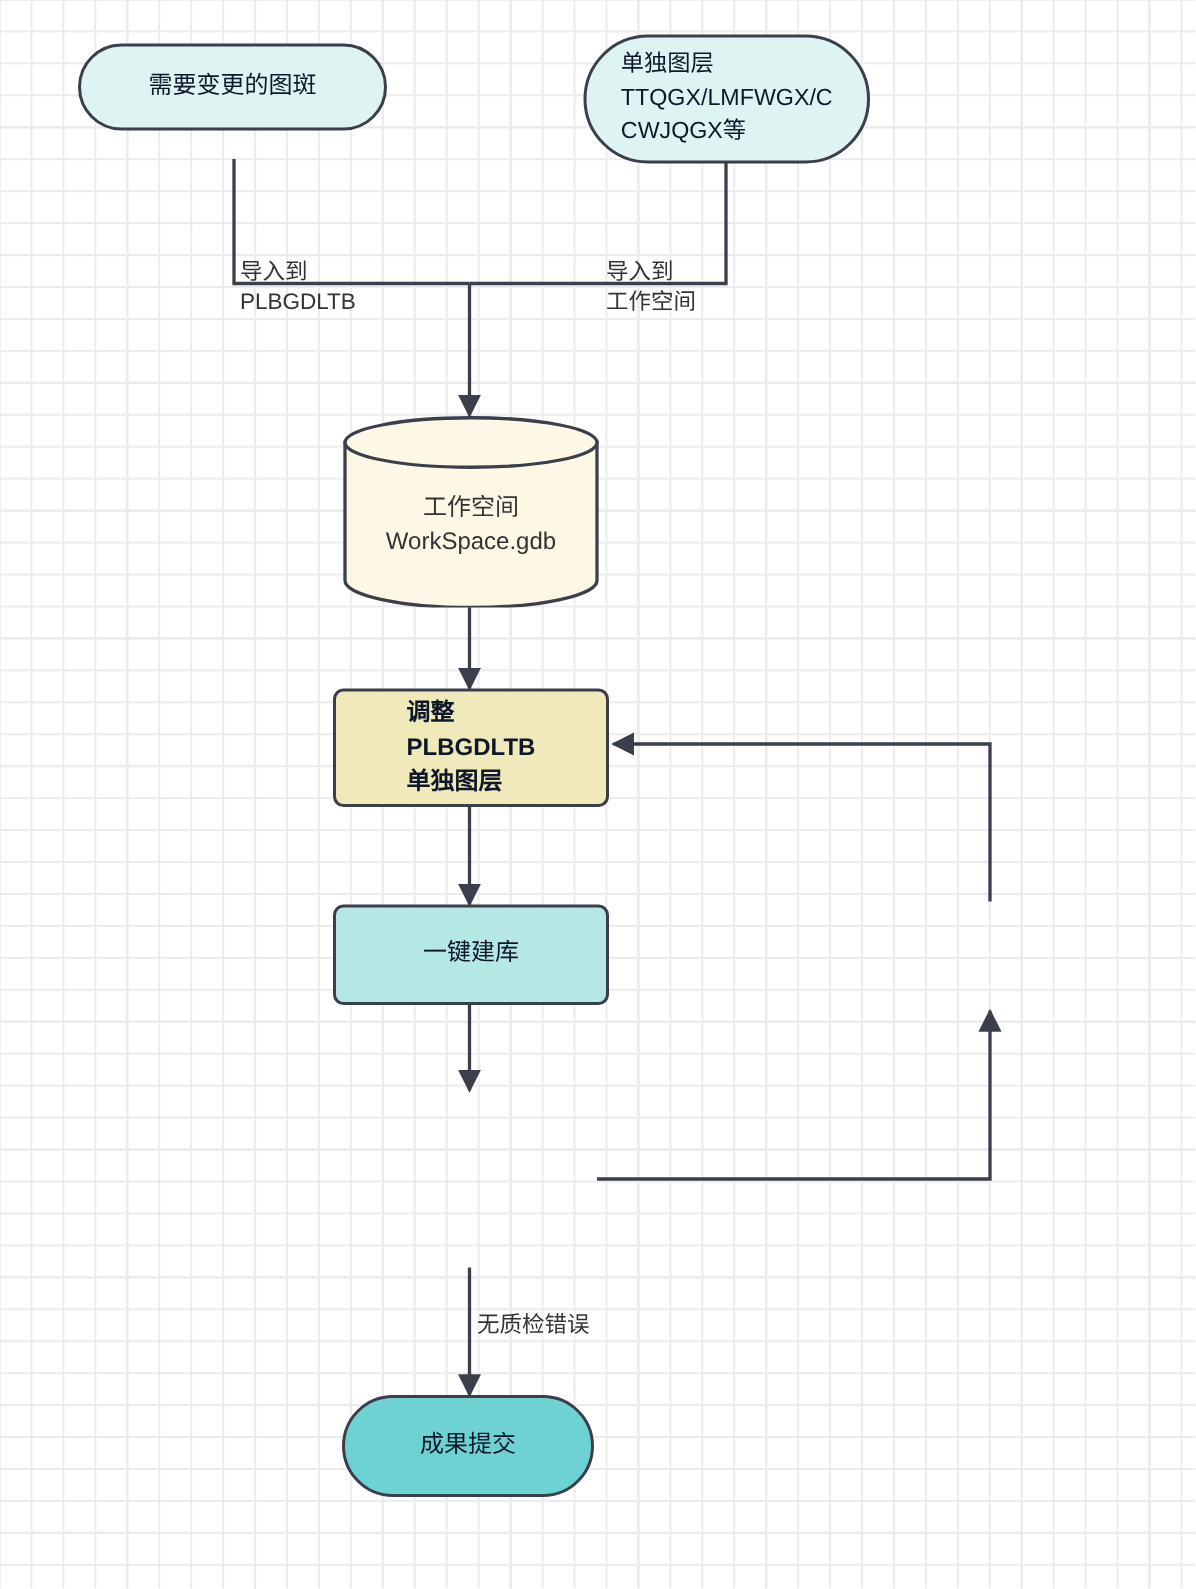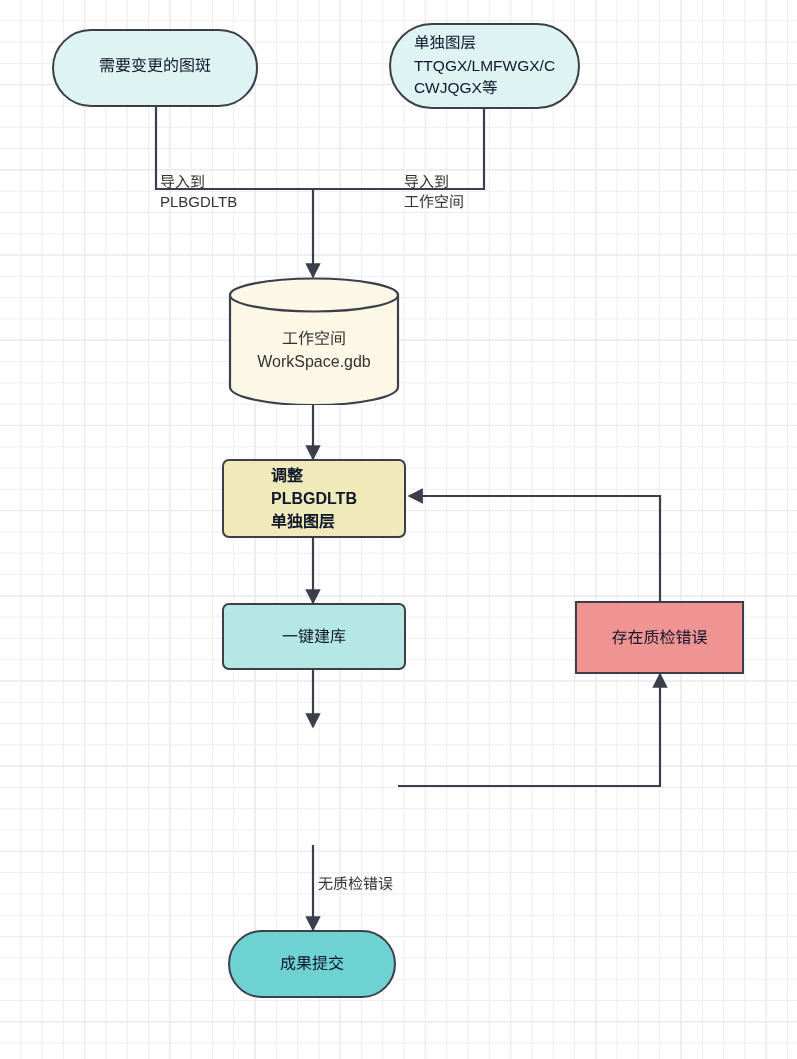--- a/index.html
+++ b/index.html
@@ -122,43 +122,42 @@
       <path d="M 313 670 L 313 727" marker-end="url(#arrow)"></path>
 
       <path d="M 398 786 L 660 786 L 660 674" marker-end="url(#arrow)"></path>
 
       <path d="M 660 601 L 660 496 L 409 496" marker-end="url(#arrow)"></path>
 
       <path d="M 313 845 L 313 930" marker-end="url(#arrow)"></path>
     </g>
   </svg>
 
-  <div class="node stadium" style="left:52px; top:29px; width:206px; height:78px; background:#ddf4f2;font-family:Liberation Mono, monospace;">需要变更的图斑</div>
+  <div class="node stadium" style="left:52px; top:29px; width:206px; height:58px; background:#ddf4f2;">需要变更的图斑</div>
 
   <div class="node stadium" style="left:389px; top:23px; width:191px; height:86px; background:#ddf4f2; font-size:15.5px;">单独图层
 TTQGX/LMFWGX/C
 CWJQGX等</div>
 
   <div class="cylinder" style="left:228px; top:277px; width:172px; height:128px;">
     <svg class="cyl-svg" width="172" height="128" viewBox="0 0 172 128" xmlns="http://www.w3.org/2000/svg">
       <path d="M 2 18 L 2 110 A 84 18 0 0 0 170 110 L 170 18 Z" fill="#fdf8e6" stroke="#3a3f4b" stroke-width="2.2"></path>
       <ellipse cx="86" cy="18" rx="84" ry="16.5" fill="#fdf8e6" stroke="#3a3f4b" stroke-width="2.2"></ellipse>
     </svg>
     <div class="cyl-label" style="top:50px;">工作空间
 WorkSpace.gdb</div>
   </div>
 
   <div class="node rounded" style="left:222px; top:459px; width:184px; height:79px; background:#f0e9ba;font-weight:bold;">调整
 PLBGDLTB
 单独图层</div>
 
-  <div class="node rounded" style="left:222px; top:603px; width:184px; height:67px; background:#b5e8e5;">一键建库</div>
+  <div class="node rounded" style="left:222px; top:603px; width:184px; height:67px; background:#b5e8e5;font-family:Liberation Mono, monospace;">一键建库</div>
 
 
-  <div class="node sharp" style="left:575px; top:601px; width:169px; height:73px; background:#f09393;">存在质检错误</div>
 
   <div class="node stadium" style="left:228px; top:930px; width:168px; height:68px; background:#6ed2d2;">成果提交</div>
 
   <div class="edge-label" style="left:160px; top:172px; text-align:left;">导入到
 PLBGDLTB</div>
 
   <div class="edge-label" style="left:404px; top:172px; text-align:left;">导入到
 工作空间</div>
 
   <div class="edge-label" style="left:318px; top:874px; text-align:left;">无质检错误</div>

